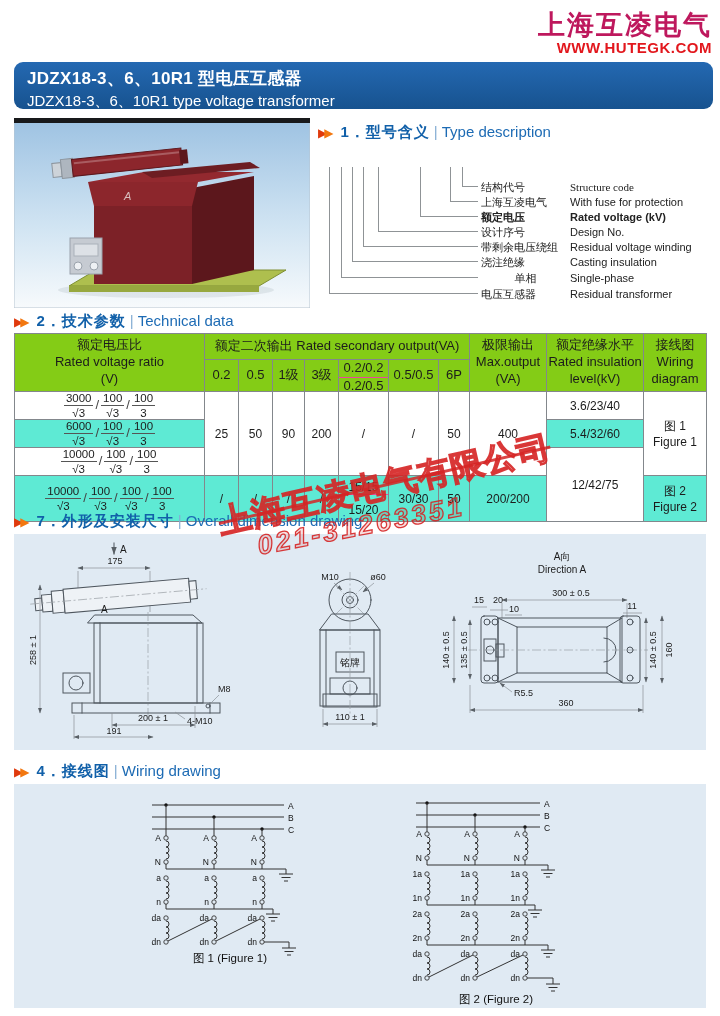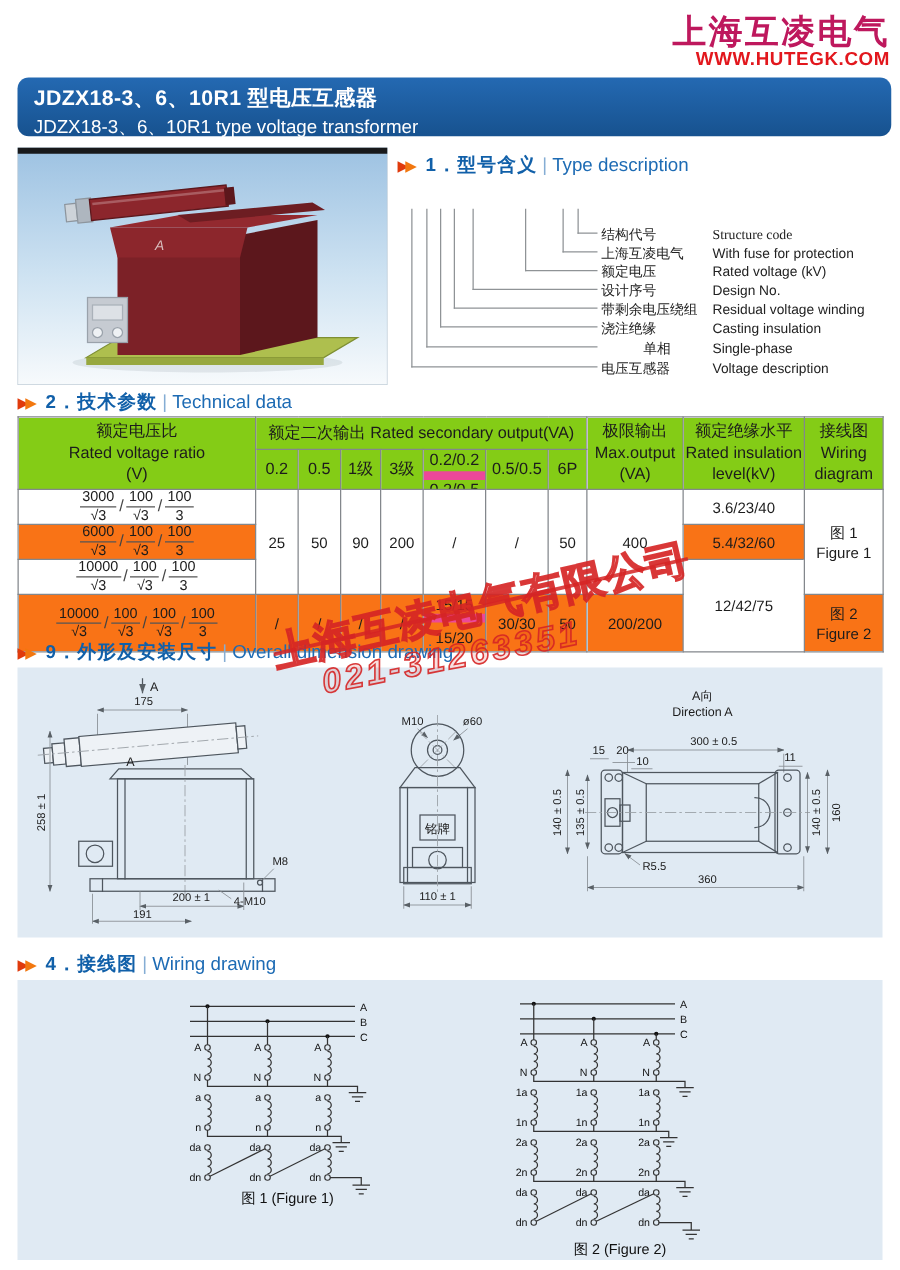--- a/index.html
+++ b/index.html
@@ -28,25 +28,25 @@
   .code-line{position:absolute;left:321px;top:149px;font-size:13.5px;letter-spacing:1.5px;color:#111}
   .leg-row{position:absolute;left:481px;font-size:11px;color:#222;white-space:nowrap}
   .leg-cn{display:inline-block;width:89px}
   .conn{position:absolute;border-left:1px solid #8f9396;border-bottom:1px solid #8f9396}
 
   
   .tech{position:absolute;left:14px;top:333px;width:692px;border-collapse:collapse;table-layout:fixed;
         text-align:center;font-size:12px}
   .tech th,.tech td{border:1px solid #83878c;padding:0;font-weight:normal;vertical-align:middle;overflow:hidden}
   .tech thead th{background:#84cc16;font-size:13px;line-height:1.3}
-  .tech tbody tr:nth-child(2),.tech tbody tr:nth-child(4){background:#f97316}
+  .tech tbody tr:nth-child(2),.tech tbody tr:nth-child(4){background:#5eead4}
   .p0{padding:0}
   .split{display:grid;grid-template-rows:1fr 1fr;align-items:center}
   .split>div{display:flex;align-items:center;justify-content:center}
-  .split>div:first-child{border-bottom:7px solid #ec4899}
+  .split>div:first-child{border-bottom:1px solid #ec4899}
   .split-h{height:31px}
   .split-b{height:45px}
   .ratio{font-size:11.5px}
   .frac{display:inline-flex;flex-direction:column;align-items:center;line-height:1.05;vertical-align:middle;margin:0 1px}
   .frac .num{border-bottom:1px solid #555;padding:0 2px 1px}
   .frac .den{padding-top:1px}
   .sl{margin:0 1px;font-size:13px;color:#444}
 
   
   .wm{position:absolute;white-space:nowrap;font-weight:bold;z-index:6;pointer-events:none;
@@ -274,21 +274,21 @@
       </tr>
     </tbody>
   </table>
 
   <div class="wm" id="wm1">上海互凌电气有限公司</div>
   <div class="wm" id="wm2">021-31263351</div>
 
   <div class="sec-head" style="left:14px;top:512px">
     <span class="arr1">▶</span>
       <span class="arr2">▶</span>
-    <span class="h-cn">9．外形及安装尺寸</span>
+    <span class="h-cn">7．外形及安装尺寸</span>
     <span class="h-sep">|</span>
     <span class="h-en">Overall dimension drawing</span>
   </div>
 
   <div class="panel" id="panel-dim">
 
     <svg width="268" height="202" viewBox="0 0 268 202" style="left:8px;top:6px">
       <defs>
         <marker id="ar" viewBox="0 0 10 10" refX="9" refY="5" markerWidth="8" markerHeight="8" orient="auto-start-reverse">
           <path d="M0,1.5L10,5L0,8.5z" fill="#596066"></path>
@@ -584,25 +584,25 @@
         <path d="M117,186 H143 V192" class="wl"></path>
         <path d="M136,192h14 M138.5,195.5h9 M141,199h4" class="wl"></path>
         <text x="86" y="211" class="wcap" text-anchor="middle">图 2  (Figure 2)</text>
       </svg>
   </div>
 
 <div class="leg-row" style="top: 180px; font-family: Liberation Serif, serif;"><span class="leg-cn">结构代号</span><span class="leg-en">Structure code</span></div>
     <div class="conn" style="left: 462px; top: 167px; width: 15px; height: 19px;"></div>
     <div class="leg-row" style="top: 195px;"><span class="leg-cn">上海互凌电气</span><span class="leg-en">With fuse for protection</span></div>
     <div class="conn" style="left: 450px; top: 167px; width: 27px; height: 34px;"></div>
-    <div class="leg-row" style="top: 210px;"><span class="leg-cn">额定电压</span><span class="leg-en">Rated voltage (kV)</span></div>
+    <div class="leg-row" style="top: 210px; font-weight: bold;"><span class="leg-cn">额定电压</span><span class="leg-en">Rated voltage (kV)</span></div>
     <div class="conn" style="left: 420px; top: 167px; width: 57px; height: 49px;"></div>
     <div class="leg-row" style="top: 225px;"><span class="leg-cn">设计序号</span><span class="leg-en">Design No.</span></div>
     <div class="conn" style="left: 378px; top: 167px; width: 99px; height: 64px;"></div>
     <div class="leg-row" style="top: 240px;"><span class="leg-cn">带剩余电压绕组</span><span class="leg-en">Residual voltage winding</span></div>
     <div class="conn" style="left: 363px; top: 167px; width: 114px; height: 79px;"></div>
     <div class="leg-row" style="top: 255px;"><span class="leg-cn">浇注绝缘</span><span class="leg-en">Casting insulation</span></div>
     <div class="conn" style="left: 352px; top: 167px; width: 125px; height: 94px;"></div>
     <div class="leg-row" style="top: 271px; text-align: center;"><span class="leg-cn">单相</span><span class="leg-en">Single-phase</span></div>
     <div class="conn" style="left: 341px; top: 167px; width: 136px; height: 110px;"></div>
-    <div class="leg-row" style="top: 287px;"><span class="leg-cn">电压互感器</span><span class="leg-en">Voltage description</span></div>
+    <div class="leg-row" style="top: 287px;"><span class="leg-cn">电压互感器</span><span class="leg-en">Residual transformer</span></div>
     <div class="conn" style="left: 329px; top: 167px; width: 148px; height: 126px;"></div>
   </div>
 
 </body></html>

